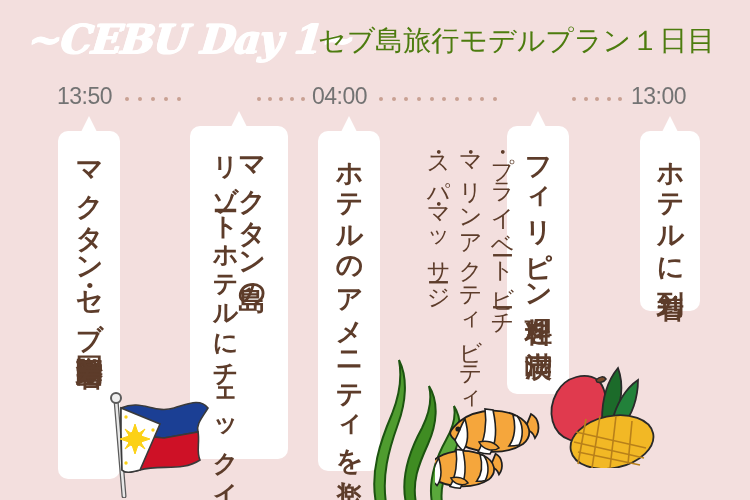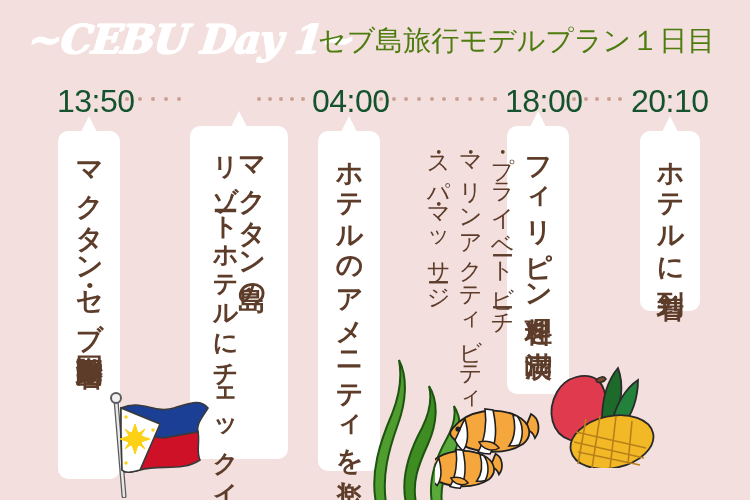--- a/index.html
+++ b/index.html
@@ -43,22 +43,22 @@
 
   
   #timeline {
     position:absolute;
     left:0; top:83px;
     width:750px; height:32px;
   }
   .time-label {
     position:absolute;
     top:0;
-    font-size:32px;
-    color:#14532d;
+    font-size:23px;
+    color:#737373;
     letter-spacing:-0.5px;
     white-space:nowrap;
   }
   .dot-run {
     position:absolute;
     top:14px;
     display:flex;
     align-items:center;
     justify-content:space-between;
   }
@@ -141,22 +141,21 @@
 <body>
 
 <div id="header">
   <div id="title-script">~CEBU Day 1~</div>
   <div id="title-sub">セブ島旅行モデルプラン１日目</div>
 </div>
 
 <div id="timeline">
   <div class="time-label" style="left:57px">13:50</div>
   <div class="time-label" style="left:312px">04:00</div>
-  <div class="time-label" style="left:505px">18:00</div>
-  <div class="time-label" style="left:631px">20:10</div>
+  <div class="time-label" style="left:631px">13:00</div>
 
   <div class="dot-run" style="left:125px; width:56px">
     <i></i>
       <i></i>
       <i></i>
       <i></i>
       <i></i>
   </div>
   <div class="dot-run" style="left:257px; width:48px">
     <i></i>

